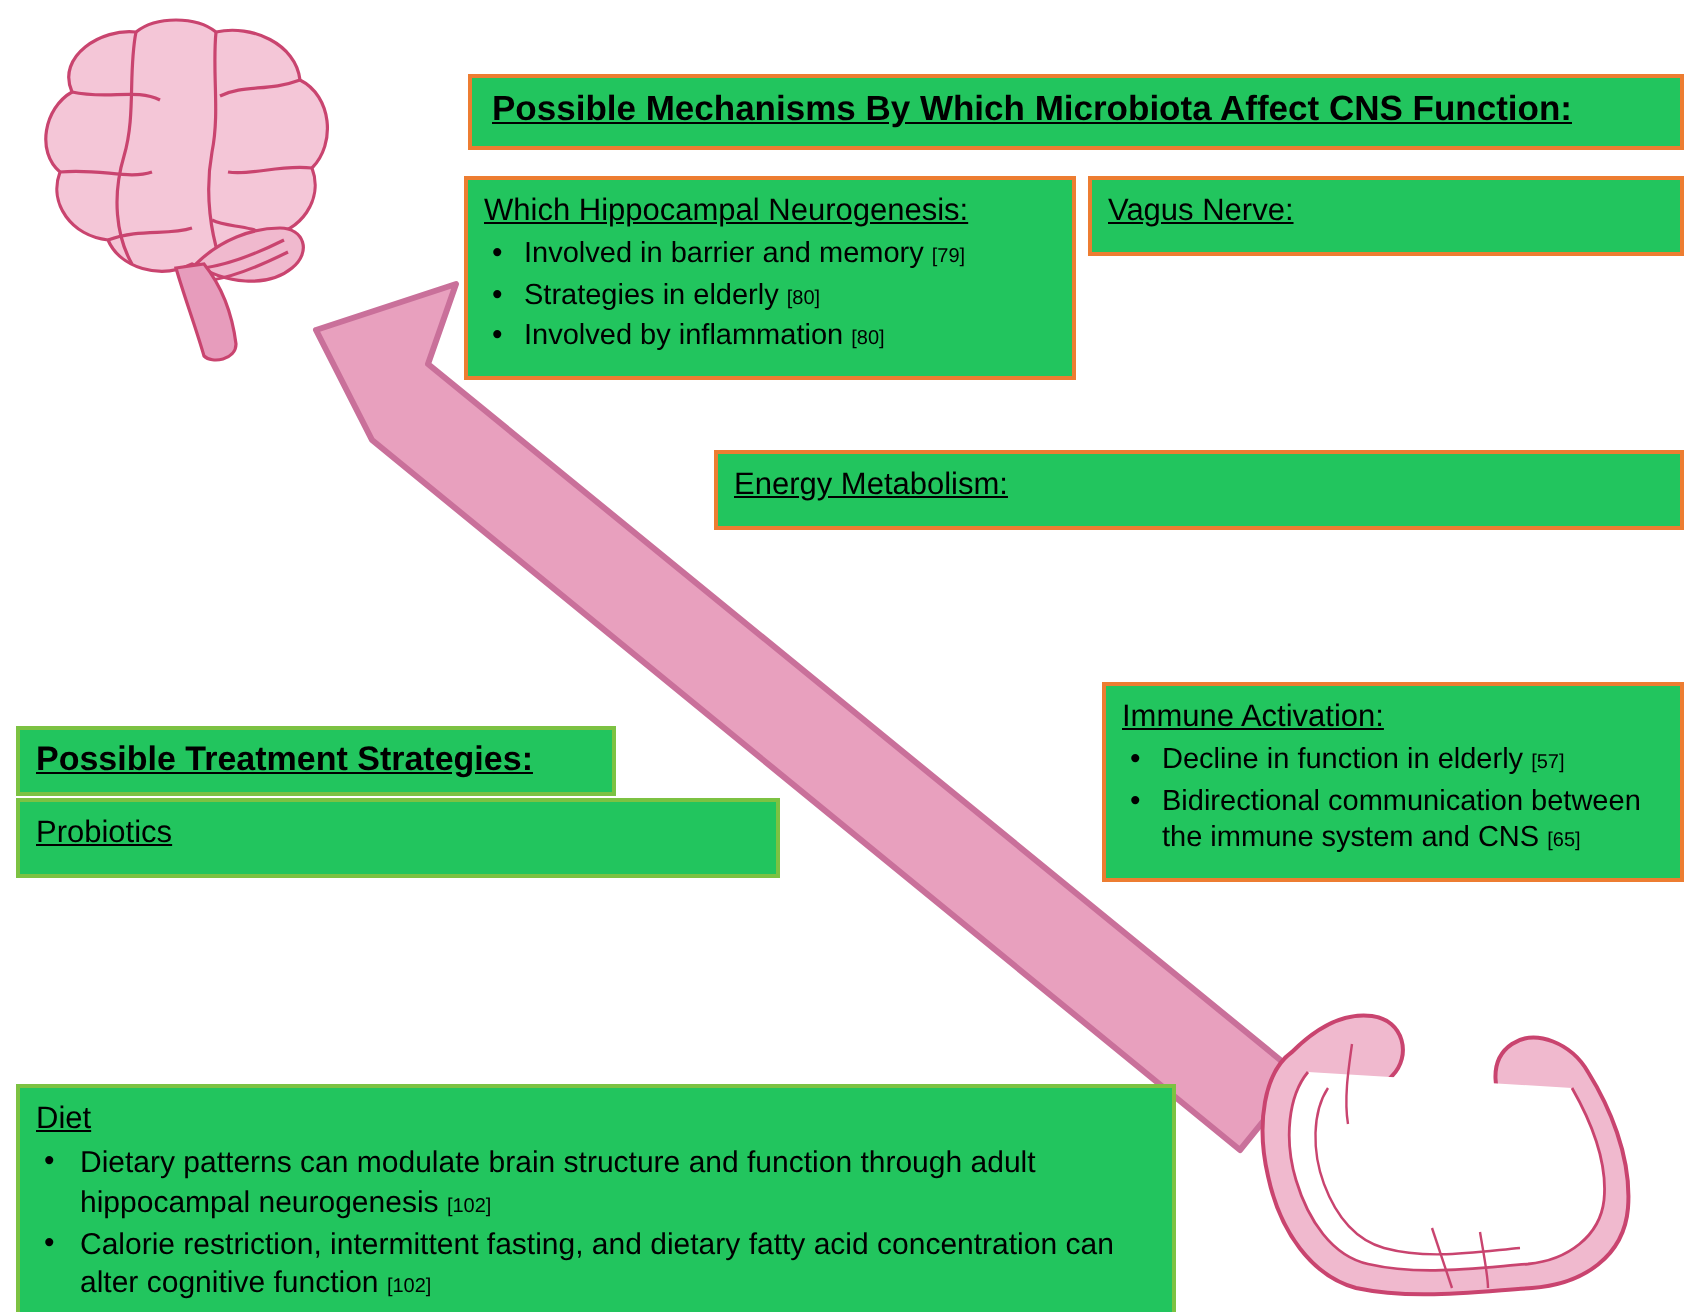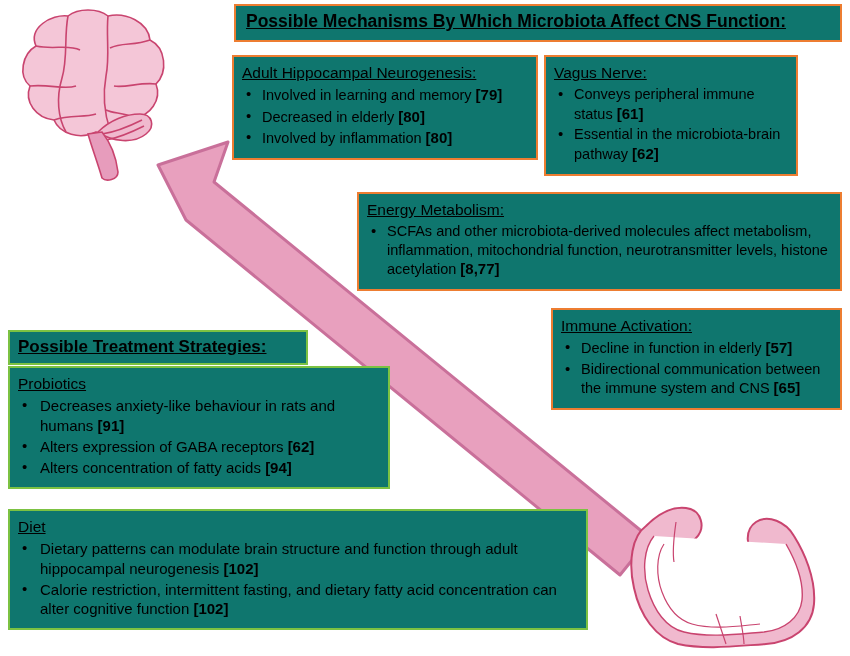--- a/index.html
+++ b/index.html
@@ -16,23 +16,24 @@
     overflow: hidden;
   }
   .canvas {
     position: relative;
     width: 850px;
     height: 656px;
   }
   .box {
     position: absolute;
     box-sizing: border-box;
-    background: #0f766e;
+    background: #22c55e;
     border: 2px solid #ED7D31;
     padding: 6px 8px 8px 8px;
+    margin-top: 33px;
   }
   .box.green {
     border-color: #7CC242;
   }
   .box-title {
     font-size: 15.5px;
     text-decoration: underline;
     margin: 0 0 3px 0;
     line-height: 1.25;
   }
@@ -52,23 +53,22 @@
     margin-bottom: 2px;
   }
   ul.bullets li:before {
     content: "\2022";
     position: absolute;
     left: 4px;
     top: -1px;
     font-size: 15px;
   }
   .ref {
-    font-size: 15px;
+    font-size: 10px;
     vertical-align: baseline;
-    font-weight: bold;
   }
 
   
   #header-box {
     left: 234px;
     top: 4px;
     width: 608px;
     padding: 5px 10px 7px 10px;
   }
   #header-box .box-title {
@@ -82,21 +82,21 @@
   #neurogenesis-box {
     left: 232px;
     top: 55px;
     width: 306px;
   }
 
   
   #vagus-box {
     left: 544px;
     top: 55px;
-    width: 254px;
+    width: 298px;
   }
 
   
   #energy-box {
     left: 357px;
     top: 192px;
     width: 485px;
   }
 
   
@@ -215,62 +215,50 @@
       <path d="M100 122 C104 134 108 146 110 152" fill="none" stroke="#C9446F" stroke-width="1.2"></path>
       <path d="M124 124 C126 136 128 146 128 152" fill="none" stroke="#C9446F" stroke-width="1.2"></path>
     </g>
   </svg>
 
   <div class="box" id="header-box">
     <div class="box-title bold">Possible Mechanisms By Which Microbiota Affect CNS Function:</div>
   </div>
 
   <div class="box" id="neurogenesis-box">
-    <div class="box-title">Adult Hippocampal Neurogenesis:</div>
+    <div class="box-title">Which Hippocampal Neurogenesis:</div>
     <ul class="bullets">
-      <li><span>Involved in learning and memory</span> <span class="ref">[79]</span></li>
-      <li><span>Decreased in elderly</span> <span class="ref">[80]</span></li>
+      <li><span>Involved in barrier and memory</span> <span class="ref">[79]</span></li>
+      <li><span>Strategies in elderly</span> <span class="ref">[80]</span></li>
       <li><span>Involved by inflammation</span> <span class="ref">[80]</span></li>
     </ul>
   </div>
 
   <div class="box" id="vagus-box">
     <div class="box-title">Vagus Nerve:</div>
-    <ul class="bullets">
-      <li><span>Conveys peripheral immune status</span> <span class="ref">[61]</span></li>
-      <li><span>Essential in the microbiota-brain pathway</span> <span class="ref">[62]</span></li>
-    </ul>
   </div>
 
   <div class="box" id="energy-box">
     <div class="box-title">Energy Metabolism:</div>
-    <ul class="bullets">
-      <li><span>SCFAs and other microbiota-derived molecules affect metabolism, inflammation, mitochondrial function, neurotransmitter levels, histone acetylation</span> <span class="ref">[8,77]</span></li>
-    </ul>
   </div>
 
   <div class="box" id="immune-box">
     <div class="box-title">Immune Activation:</div>
     <ul class="bullets">
       <li><span>Decline in function in elderly</span> <span class="ref">[57]</span></li>
       <li><span>Bidirectional communication between the immune system and CNS</span> <span class="ref">[65]</span></li>
     </ul>
   </div>
 
   <div class="box green" id="treatment-header-box">
     <div class="box-title bold">Possible Treatment Strategies:</div>
   </div>
 
   <div class="box green" id="probiotics-box">
     <div class="box-title">Probiotics</div>
-    <ul class="bullets">
-      <li><span>Decreases anxiety-like behaviour in rats and humans</span> <span class="ref">[91]</span></li>
-      <li><span>Alters expression of GABA receptors</span> <span class="ref">[62]</span></li>
-      <li><span>Alters concentration of fatty acids</span> <span class="ref">[94]</span></li>
-    </ul>
   </div>
 
   <div class="box green" id="diet-box">
     <div class="box-title">Diet</div>
     <ul class="bullets">
       <li><span>Dietary patterns can modulate brain structure and function through adult hippocampal neurogenesis</span> <span class="ref">[102]</span></li>
       <li><span>Calorie restriction, intermittent fasting, and dietary fatty acid concentration can alter cognitive function</span> <span class="ref">[102]</span></li>
     </ul>
   </div>
 

